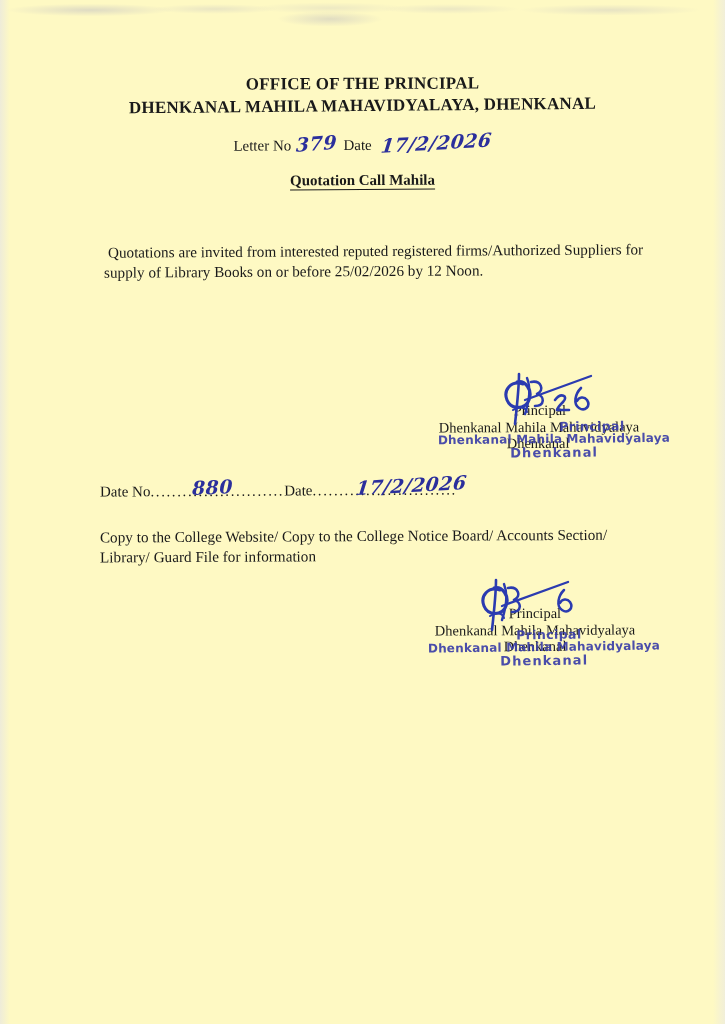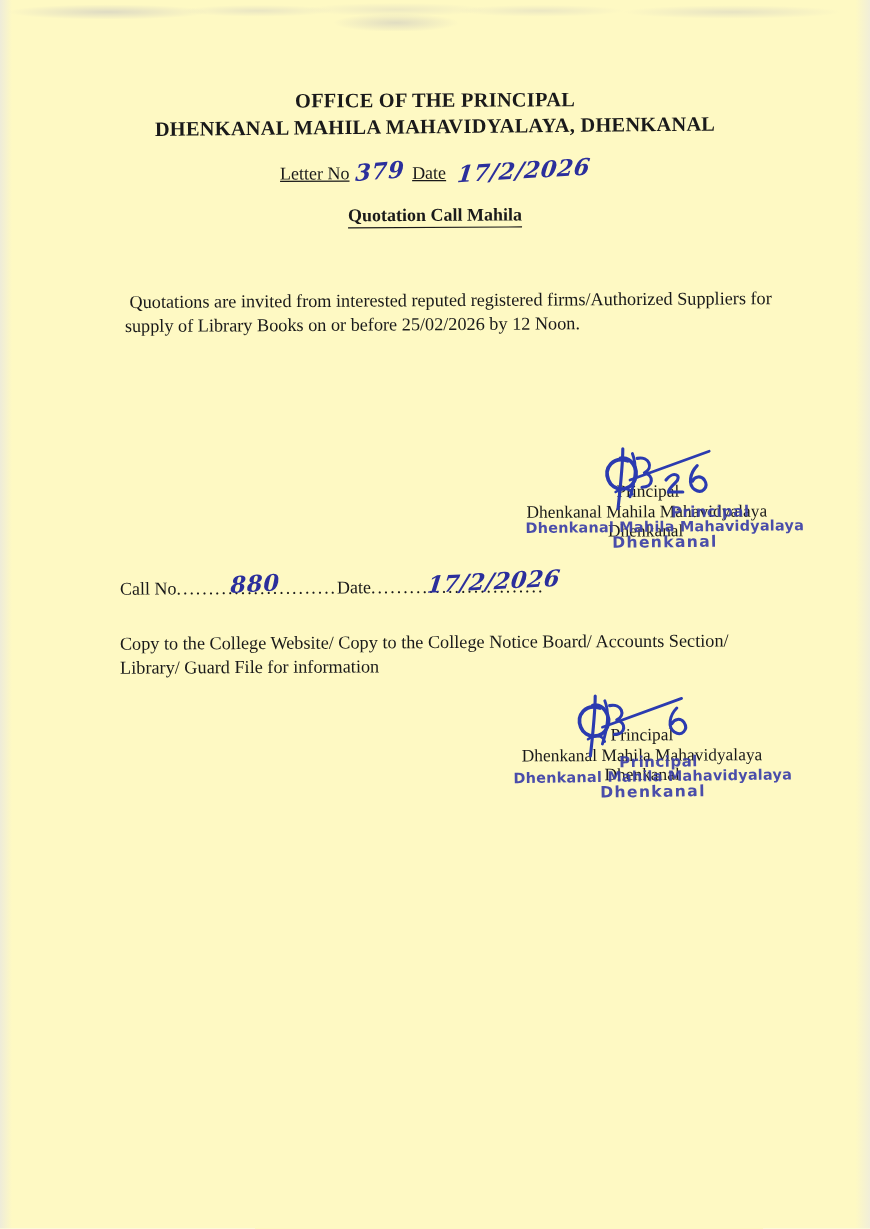--- a/index.html
+++ b/index.html
@@ -70,21 +70,21 @@
 
   .letterline {
     position: absolute;
     top: 132px;
     left: 0;
     width: 725px;
     text-align: center;
     font-size: 15px;
     transform: rotate(-0.3deg);
   }
-  .letterline .lbl { display: inline-block; text-decoration: underline; }
+  .letterline .lbl { display: inline-block; }
   .hand {
     font-family: "DejaVu Serif", serif;
     color: #2b2f9c;
     font-weight: bold;
     font-style: italic;
     letter-spacing: 0.5px;
     display: inline-block;
   }
   .hand-letterno {
     font-size: 19px;
@@ -287,21 +287,21 @@
       <path d="M30 34 C52 26, 74 18, 96 10" stroke-width="2.3"></path>
       <path d="M18 44 C24 40, 30 40, 32 46" stroke-width="2.1"></path>
     </g>
     <g fill="none" stroke="#2b3bb0" stroke-width="2.6" stroke-linecap="round">
       <path d="M60 34 C66 26, 74 30, 68 36 C64 40, 62 42, 62 44 L74 44"></path>
       <path d="M86 22 C80 28, 78 38, 84 42 C90 46, 96 40, 92 34 C89 30, 84 31, 82 35"></path>
     </g>
   </svg>
 
   <div class="memo-row">
-    <span>Call No</span><span class="dots">..........</span><span class="dots">...............</span><span>Date</span><span class="dots">.........</span><span class="dots">..................</span>
+    <span>Date No</span><span class="dots">..........</span><span class="dots">...............</span><span>Date</span><span class="dots">.........</span><span class="dots">..................</span>
   </div>
   <span class="hand hand-memo ov" id="memo-no-value">880</span>
   <span class="hand hand-date-memo ov" id="memo-date-value">17/2/2026</span>
 
   <div class="copyto">Copy to the College Website/ Copy to the College Notice Board/ Accounts Section/ Library/ Guard File for information</div>
 
   <div class="sig-block" id="sig-block-2">
     <span class="sig-role">Principal</span>
     <span class="sig-inst">Dhenkanal Mahila Mahavidyalaya</span>
     <span class="sig-place">Dhenkanal</span>

